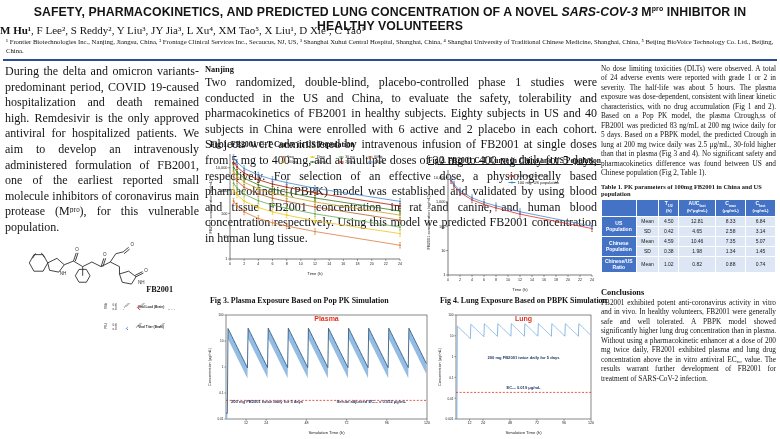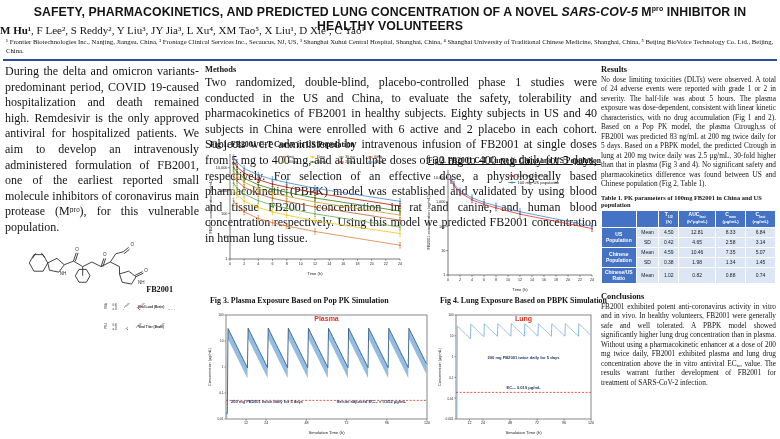--- a/index.html
+++ b/index.html
@@ -26,28 +26,28 @@
   .figure{position:absolute;}
   .fig-title{font-weight:bold;font-size:7.9px;padding-left:4px;white-space:nowrap;}
   .chart{width:100%;height:calc(100% - 11px);}
   .tbl-caption{font-weight:bold;font-size:6.4px;margin:5px 0 2px 0;}
   table.pk{border-collapse:separate;border-spacing:1px;width:100%;
            font-family:"Liberation Sans","DejaVu Sans",sans-serif;}
   table.pk th,table.pk td{font-size:5px;text-align:center;padding:1.5px 1px;}
   table.pk thead th{background:#4472c4;color:#fff;font-weight:bold;line-height:1.15;}
   table.pk .rowlabel{background:#4472c4;color:#fff;font-weight:bold;font-size:5px;}
   table.pk td{background:#dce6f4;color:#1a1a1a;}
-  .concl{margin-top:8px;}
+  .concl{margin-top:15px;}
 </style>
 </head>
 <body>
 
 <div class="poster">
 
-  <div class="title"><span>SAFETY, PHARMACOKINETICS, AND PREDICTED LUNG CONCENTRATION OF A NOVEL </span><i>SARS-COV-5</i><span> M</span><sup>pro</sup><span> INHIBITOR IN HEALTHY VOLUNTEERS</span></div>
+  <div class="title"><span>SAFETY, PHARMACOKINETICS, AND PREDICTED LUNG CONCENTRATION OF A NOVEL </span><i>SARS-COV-3</i><span> M</span><sup>pro</sup><span> INHIBITOR IN HEALTHY VOLUNTEERS</span></div>
 
   <div class="authors"><span class="lead">M Hu¹</span><span>, F Lee², S Reddy², Y Liu³, JY Jia³, L Xu⁴, XM Tao⁵, X Liu¹, D Xie¹, C Yao¹</span></div>
 
   <div class="affil">¹ Frontier Biotechnologies Inc., Nanjing, Jiangsu, China, ² Frontage Clinical Services Inc., Secaucus, NJ, US, ³ Shanghai Xuhui Central Hospital, Shanghai, China, ⁴ Shanghai University of Traditional Chinese Medicine, Shanghai, China, ⁵ Beijing BioVoice Technology Co. Ltd., Beijing, China.</div>
 
   <div class="rule" style="background: rgb(42, 77, 155);"></div>
 
   <div class="col" id="col-left">
     <p class="body">During the delta and omicron variants-predominant period, COVID 19-caused hospitalization and death remained high. Remdesivir is the only approved antiviral for hospitalized patients. We aim to develop an intravenously administered formulation of FB2001, one of the earliest reported small molecule inhibitors of coronavirus main protease (Mᵖʳᵒ), for this vulnerable population.</p>
 
@@ -225,21 +225,21 @@
             <circle cx="48.7" cy="-1.85" r="0.6" fill="#d9342b"></circle>
             <line x1="47.5" y1="-4.5" x2="47.5" y2="-5.75" stroke="#d9342b" stroke-width="0.5"></line>
             <text x="49.5" y="-9" font-size="2.6" text-anchor="end" fill="#333" font-family="Liberation Sans, DejaVu Sans, sans-serif" transform="rotate(-42 49.5 -9)">FB2001 100mg/kg</text>
             <text x="72.5" y="-9" font-size="2.6" text-anchor="end" fill="#333" font-family="Liberation Sans, DejaVu Sans, sans-serif" transform="rotate(-42 72.5 -9)">FB2001 200mg/kg</text>
             <text x="83.5" y="-5.75" font-size="2.6" text-anchor="start" fill="#666" font-family="Liberation Sans, DejaVu Sans, sans-serif">LOD</text>
           </svg></div>
     </div>
   </div>
 
   <div class="col" id="col-mid">
-    <div class="sec-h">Methods</div>
+    <div class="sec-h">Nanjing</div>
     <p class="body">Two randomized, double-blind, placebo-controlled phase 1 studies were conducted in the US and China, to evaluate the safety, tolerability and pharmacokinetics of FB2001 in healthy subjects. Eighty subjects in US and 40 subjects in China were enrolled with 6 active and 2 placebo in each cohort. Subjects were administered by intravenous infusion of FB2001 at single doses from 5 mg to 400 mg, and at multiple doses of 30 mg to 400 mg daily for 5 days, respectively. For selection of an effective dose, a physiologically based pharmacokinetic (PBPK) model was established and validated by using blood and tissue FB2001 concentration in rat and canine, and human blood concentration respectively. Using this model we predicted FB2001 concentration in human lung tissue.</p>
   </div>
 
   <div class="figure" style="left:206px;top:140px;width:198px;height:138px;">
     <div class="fig-title">Fig 1. FB2001 C-T Curve in US Population</div>
     <div class="chart"><svg width="198" height="127" viewBox="0 0 198 127">
           <line x1="24" y1="5" x2="24" y2="110" stroke="#444" stroke-width="0.7"></line>
           <line x1="24" y1="110" x2="194" y2="110" stroke="#444" stroke-width="0.7"></line>
           <line x1="22.2" y1="110" x2="24" y2="110" stroke="#444" stroke-width="0.6"></line>
           <text x="21.4" y="111.4" font-size="3.8" text-anchor="end" fill="#222" font-family="Liberation Sans, DejaVu Sans, sans-serif">1</text>
@@ -757,21 +757,20 @@
           <text x="4.5" y="62" font-size="3.8" text-anchor="middle" fill="#222" font-family="Liberation Sans, DejaVu Sans, sans-serif" transform="rotate(-90 4.5 62)">Concentration (μg/mL)</text>
           <path d="M20 113.64570654258537 L20.45 113.64570654258537 L20.9 113.64570654258537 L21.35 21.092677707197126 L21.8 21.526277317929328 L22.25 21.959876928661544 L22.7 22.39347653939373 L23.15 22.827076150125947 L23.6 23.26067576085815 L24.05 23.694275371590365 L24.5 24.12787498232258 L24.95 24.56147459305477 L25.4 24.99507420378697 L25.85 25.428673814519186 L26.3 25.862273425251402 L26.75 26.29587303598359 L27.200000000000003 26.729472646715806 L27.650000000000002 27.163072257448036 L28.1 27.596671868180223 L28.550000000000004 28.03027147891244 L29 28.46387108964464 L29.450000000000003 28.897470700376857 L29.900000000000002 29.331070311109045 L30.35 29.76466992184126 L30.800000000000004 30.198269532573477 L31.250000000000004 30.63186914330568 L31.700000000000003 31.065468754037894 L32.150000000000006 31.499068364770082 L32.60000000000001 31.932667975502298 L33.050000000000004 32.3662675862345 L33.50000000000001 32.799867196966716 L33.95 33.23346680769892 L34.400000000000006 33.66706641843112 L34.85000000000001 19.171915520291506 L35.300000000000004 19.605515131023722 L35.75000000000001 20.039114741755924 L36.20000000000001 20.47271435248814 L36.650000000000006 20.906313963220327 L37.10000000000001 21.339913573952543 L37.55000000000001 21.77351318468476 L38.00000000000001 22.20711279541696 L38.45 22.640712406149177 L38.900000000000006 23.074312016881365 L39.35000000000001 23.50791162761358 L39.8 23.941511238345782 L40.25 24.37511084907797 L40.7 24.808710459810186 L41.15 25.242310070542402 L41.599999999999994 25.675909681274604 L42.05 26.10950929200682 L42.49999999999999 26.543108902739007 L42.94999999999999 26.976708513471223 L43.39999999999999 27.410308124203425 L43.84999999999999 27.843907734935613 L44.29999999999998 28.27750734566783 L44.749999999999986 28.711106956400045 L45.19999999999998 29.144706567132246 L45.64999999999998 29.578306177864434 L46.09999999999998 30.01190578859665 L46.549999999999976 30.445505399328866 L46.99999999999997 30.879105010061068 L47.449999999999974 31.31270462079327 L47.89999999999998 31.74630423152547 L48.34999999999997 18.77099160427447 L48.79999999999997 19.204591215006687 L49.24999999999997 19.638190825738874 L49.69999999999997 20.071790436471105 L50.14999999999996 20.505390047203292 L50.599999999999966 20.938989657935508 L51.04999999999996 21.372589268667696 L51.49999999999996 21.80618887939991 L51.94999999999996 22.239788490132113 L52.399999999999956 22.67338810086433 L52.84999999999996 23.106987711596517 L53.299999999999955 23.540587322328747 L53.74999999999995 23.974186933060935 L54.19999999999995 24.40778654379315 L54.64999999999995 24.84138615452534 L55.09999999999995 25.274985765257554 L55.54999999999995 25.708585375989756 L55.99999999999995 26.142184986721972 L56.449999999999946 26.57578459745416 L56.899999999999935 27.00938420818636 L57.34999999999994 27.442983818918577 L57.79999999999993 27.876583429650793 L58.249999999999936 28.31018304038298 L58.69999999999993 28.743782651115183 L59.14999999999993 29.1773822618474 L59.59999999999993 29.610981872579615 L60.049999999999926 30.044581483311802 L60.49999999999993 30.478181094044004 L60.949999999999925 30.91178070477622 L61.39999999999992 31.34538031550842 L61.84999999999992 18.67855329560487 L62.29999999999992 19.112152906337073 L62.74999999999992 19.54575251706929 L63.19999999999992 19.979352127801477 L63.64999999999991 20.41295173853368 L64.09999999999991 20.846551349265894 L64.54999999999991 21.28015095999811 L64.99999999999991 21.713750570730298 L65.4499999999999 22.1473501814625 L65.8999999999999 22.580949792194716 L66.34999999999991 23.01454940292693 L66.7999999999999 23.44814901365912 L67.24999999999991 23.88174862439132 L67.6999999999999 24.315348235123537 L68.14999999999989 24.748947845855753 L68.59999999999991 25.18254745658794 L69.0499999999999 25.616147067320142 L69.4999999999999 26.049746678052358 L69.9499999999999 26.483346288784574 L70.39999999999989 26.91694589951676 L70.8499999999999 27.350545510248963 L71.2999999999999 27.78414512098118 L71.74999999999989 28.217744731713395 L72.19999999999989 28.651344342445583 L72.64999999999989 29.084943953177785 L73.09999999999988 29.51854356391 L73.54999999999988 29.95214317464219 L73.99999999999989 30.385742785374404 L74.44999999999987 30.819342396106606 L74.89999999999986 31.252942006838822 L75.34999999999988 18.656790008274044 L75.79999999999987 19.090389619006245 L76.24999999999987 19.52398922973846 L76.69999999999987 19.957588840470663 L77.14999999999986 20.391188451202865 L77.59999999999987 20.824788061935067 L78.04999999999987 21.258387672667283 L78.49999999999986 21.691987283399484 L78.94999999999986 22.125586894131686 L79.39999999999986 22.559186504863888 L79.84999999999985 22.992786115596104 L80.29999999999986 23.426385726328306 L80.74999999999986 23.859985337060508 L81.19999999999985 24.29358494779271 L81.64999999999985 24.727184558524925 L82.09999999999985 25.160784169257127 L82.54999999999984 25.59438377998933 L82.99999999999986 26.02798339072153 L83.44999999999985 26.461583001453747 L83.89999999999984 26.89518261218595 L84.34999999999984 27.32878222291815 L84.79999999999984 27.762381833650352 L85.24999999999984 28.195981444382568 L85.69999999999983 28.62958105511477 L86.14999999999984 29.06318066584697 L86.59999999999984 29.496780276579173 L87.04999999999983 29.93037988731139 L87.49999999999983 30.36397949804359 L87.94999999999983 30.797579108775793 L88.39999999999982 31.231178719507994 L88.84999999999982 18.651641355315803 L89.29999999999983 19.085240966048005 L89.74999999999983 19.518840576780207 L90.19999999999982 19.95244018751241 L90.64999999999982 20.386039798244624 L91.09999999999981 20.819639408976826 L91.54999999999983 21.253239019709028 L91.99999999999982 21.68683863044123 L92.44999999999982 22.120438241173446 L92.89999999999982 22.554037851905647 L93.34999999999982 22.987637462637863 L93.79999999999983 23.42123707337008 L94.24999999999984 23.854836684102295 L94.69999999999985 24.28843629483451 L95.14999999999985 24.722035905566713 L95.59999999999985 25.15563551629893 L96.04999999999987 25.589235127031145 L96.49999999999987 26.022834737763375 L96.94999999999987 26.456434348495563 L97.39999999999988 26.890033959227793 L97.8499999999999 27.323633569959995 L98.2999999999999 27.757233180692197 L98.7499999999999 28.190832791424413 L99.1999999999999 28.62443240215663 L99.64999999999992 29.05803201288886 L100.09999999999992 29.491631623621075 L100.54999999999993 29.925231234353276 L100.99999999999994 30.358830845085492 L101.44999999999995 30.79243045581771 L101.89999999999995 31.22603006654991 L102.34999999999995 18.65042192639136 L102.79999999999997 19.084021537123547 L103.24999999999997 19.517621147855763 L103.69999999999997 19.95122075858798 L104.14999999999998 20.38482036932018 L104.6 20.818419980052397 L105.05 21.252019590784613 L105.5 21.685619201516843 L105.95 22.11921881224906 L106.40000000000002 22.55281842298126 L106.85000000000001 22.986418033713463 L107.30000000000003 23.420017644445693 L107.75000000000003 23.85361725517788 L108.20000000000005 24.287216865910096 L108.65000000000003 24.720816476642327 L109.10000000000005 25.154416087374543 L109.55000000000005 25.588015698106744 L110.00000000000007 26.02161530883896 L110.45000000000006 26.455214919571176 L110.90000000000008 26.888814530303392 L111.35000000000008 27.32241414103561 L111.8000000000001 27.75601375176781 L112.25000000000009 28.189613362500026 L112.7000000000001 28.623212973232228 L113.15000000000012 29.056812583964444 L113.60000000000011 29.49041219469666 L114.05000000000013 29.924011805428876 L114.50000000000013 30.35761141616109 L114.95000000000014 30.791211026893293 L115.40000000000013 31.22481063762551 L115.85000000000015 18.65013303394896 L116.30000000000015 19.08373264468119 L116.75000000000017 19.517332255413407 L117.20000000000016 19.950931866145623 L117.65000000000018 20.384531476877825 L118.10000000000018 20.81813108761004 L118.5500000000002 21.251730698342257 L119.00000000000018 21.685330309074445 L119.4500000000002 22.11892991980669 L119.9000000000002 22.55252953053889 L120.35000000000021 22.986129141271107 L120.80000000000021 23.41972875200331 L121.25000000000023 23.853328362735525 L121.70000000000023 24.28692797346774 L122.15000000000023 24.720527584199957 L122.60000000000024 25.154127194932173 L123.05000000000025 25.587726805664374 L123.50000000000026 26.02132641639659 L123.95000000000026 26.454926027128792 L124.40000000000026 26.888525637861008 L124.85000000000028 27.322125248593224 L125.30000000000028 27.75572485932544 L125.75000000000028 28.189324470057656 L126.2000000000003 28.622924080789858 L126.6500000000003 29.056523691522074 L127.1000000000003 29.49012330225429 L127.55000000000031 29.92372291298652 L128.00000000000034 30.357322523718707 L128.45000000000033 30.790922134450938 L128.90000000000032 31.22452174518314 L129.35000000000034 18.650064588664023 L129.80000000000035 19.08366419939624 L130.25000000000034 19.517263810128455 L130.70000000000036 19.95086342086067 L131.15000000000038 20.384463031592873 L131.60000000000036 20.81806264232509 L132.05000000000038 21.25166225305729 L132.5000000000004 21.685261863789506 L132.9500000000004 22.118861474521722 L133.4000000000004 22.552461085253938 L133.8500000000004 22.986060695986154 L134.3000000000004 23.419660306718356 L134.7500000000004 23.853259917450572 L135.20000000000044 24.286859528182788 L135.65000000000043 24.720459138915018 L136.10000000000042 25.154058749647206 L136.55000000000044 25.58765836037942 L137.00000000000045 26.021257971111638 L137.45000000000044 26.45485758184384 L137.90000000000046 26.888457192576055 L138.35000000000048 27.32205680330827 L138.80000000000047 27.7556564140405 L139.25000000000045 28.189256024772718 L139.7000000000005 28.62285563550492 L140.1500000000005 29.05645524623712 L140.60000000000048 29.49005485696935 L141.05000000000052 29.92365446770154 L141.5000000000005 30.357254078433755 L141.95000000000053 30.790853689165985 L142.40000000000052 31.2244532998982 L142.85000000000053 18.6500483721522 L143.30000000000052 19.083647982884415 L143.75000000000057 19.517247593616617 L144.20000000000056 19.950847204348833 L144.65000000000055 20.38444681508105 L145.10000000000056 20.81804642581328 L145.55000000000058 21.251646036545466 L146.00000000000057 21.685245647277696 L146.45000000000059 22.118845258009898 L146.9000000000006 22.5524448687421 L147.3500000000006 22.986044479474316 L147.80000000000058 23.419644090206532 L148.2500000000006 23.853243700938762 L148.7000000000006 24.286843311670978 L149.1500000000006 24.72044292240318 L149.60000000000062 25.154042533135396 L150.05000000000064 25.587642143867612 L150.50000000000065 26.0212417545998 L150.95000000000064 26.454841365332044 L151.40000000000066 26.888440976064246 L151.85000000000065 27.32204058679646 L152.30000000000067 27.755640197528663 L152.75000000000065 28.18923980826088 L153.20000000000067 28.622839418993095 L153.6500000000007 29.05643902972531 L154.10000000000068 29.490038640457527 L154.5500000000007 29.92363825118973 " fill="none" stroke="#6fa8dc" stroke-width="0.8"></path>
           <line x1="20" y1="87.40192510018116" x2="155" y2="87.40192510018116" stroke="#e0301e" stroke-width="0.8" stroke-dasharray="2 1.6"></line>
           <text x="87.5" y="16" font-size="7" text-anchor="middle" fill="#e0301e" font-family="Liberation Sans, DejaVu Sans, sans-serif" font-weight="bold">Lung</text>
           <text x="87.5" y="53.68" font-size="4.1" text-anchor="middle" fill="#1f3864" font-family="Liberation Sans, DejaVu Sans, sans-serif" font-weight="bold">200 mg FB2001 twice daily for 5 days</text>
           <text x="87.5" y="84.40192510018116" font-size="4.1" text-anchor="middle" fill="#1f3864" font-family="Liberation Sans, DejaVu Sans, sans-serif" font-weight="bold">EC₉₀ 0.019 μg/mL</text>
         </svg></div>
   </div>
 
   <div class="col" id="col-right">
-    <div class="sec-h">Results</div>
     <p class="body" style="font-size:7.3px;">No dose limiting toxicities (DLTs) were observed. A total of 24 adverse events were reported with grade 1 or 2 in severity. The half-life was about 5 hours. The plasma exposure was dose-dependent, consistent with linear kinetic characteristics, with no drug accumulation (Fig 1 and 2). Based on a Pop PK model, the plasma Ctrough,ss of FB2001 was predicted 83 ng/mL at 200 mg twice daily for 5 days. Based on a PBPK model, the predicted Ctrough in lung at 200 mg twice daily was 2.5 μg/mL, 30-fold higher than that in plasma (Fig 3 and 4). No significant safety and pharmacokinetics difference was found between US and Chinese population (Fig 2, Table 1).</p>
 
     <div class="tbl-caption">Table 1. PK parameters of 100mg FB2001 in China and US population</div>
     <table class="pk">
         <thead>
           <tr>
             <th style="width: 20%;"></th>
             <th style="width: 13%;"></th>
             <th>T<sub style="font-size: 3.6px;">1/2</sub><br><span style="font-size: 4.4px;">(h)</span></th>
             <th>AUC<sub style="font-size: 3.6px;">last</sub><br><span style="font-size: 4.4px;">(h*μg/mL)</span></th>

